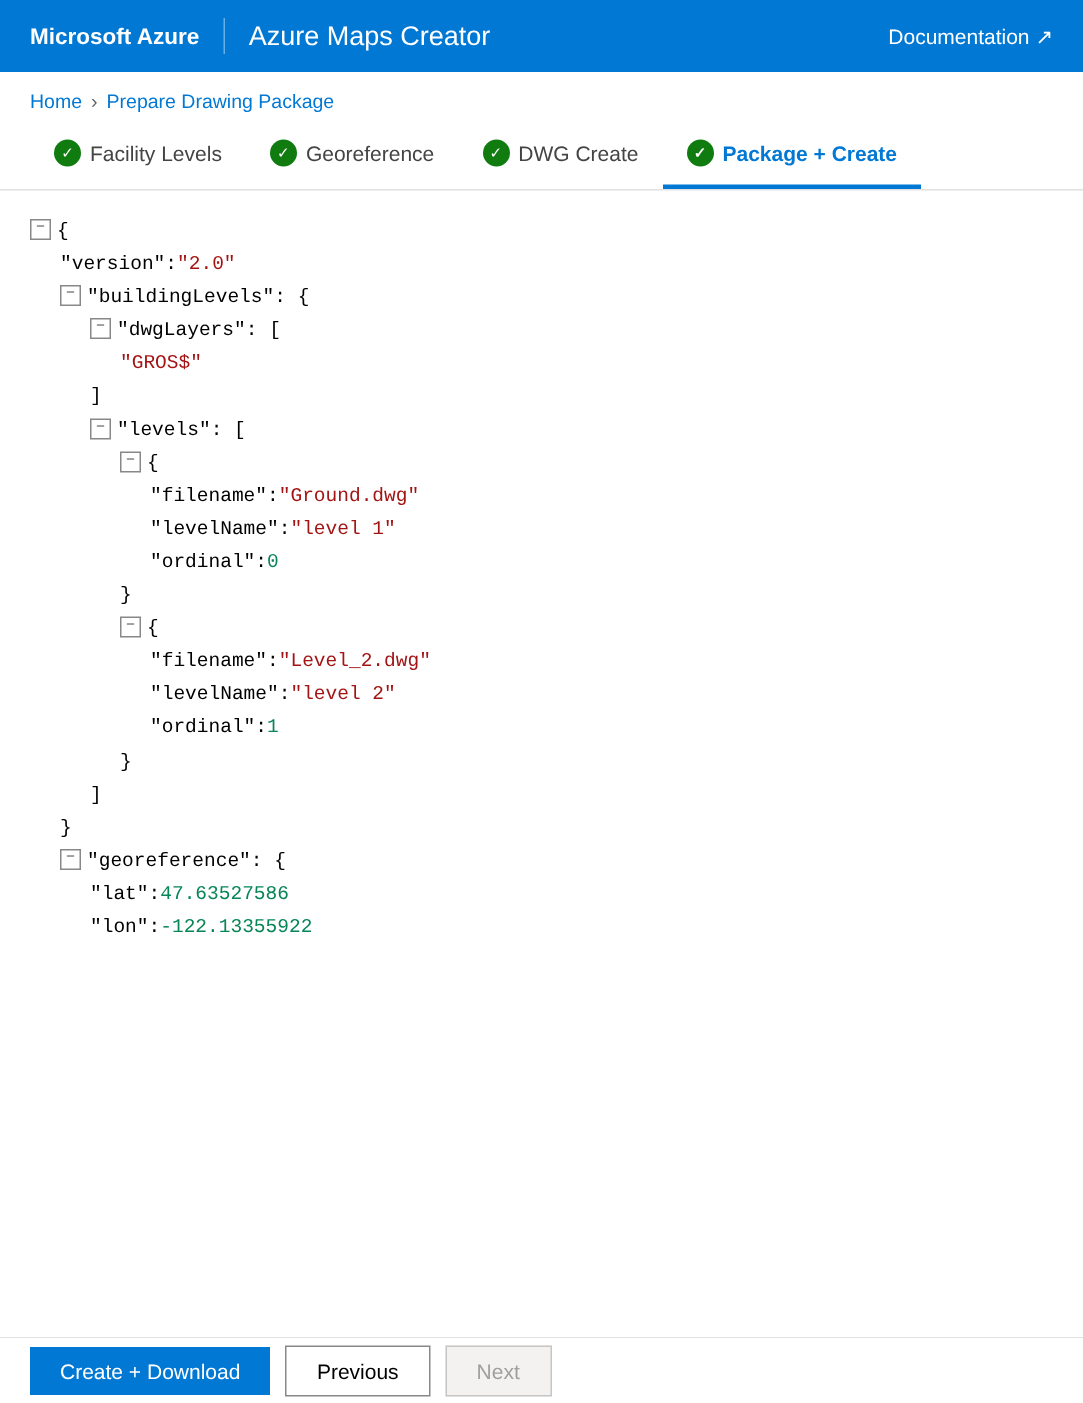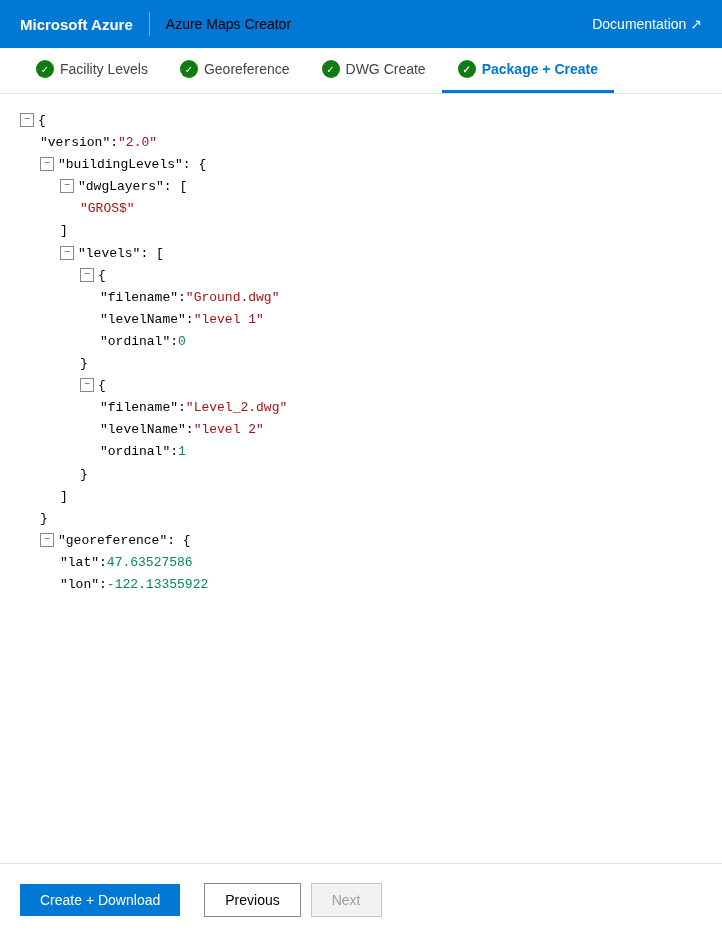--- a/index.html
+++ b/index.html
@@ -19,22 +19,22 @@
       font-size: 15px;
       color: #fff;
     }
     .top-nav-divider {
       width: 1px;
       height: 24px;
       background: rgba(255,255,255,0.4);
       margin: 0 16px;
     }
     .top-nav-product {
-      font-size: 14px;
-      color: #000000;
+      font-size: 18px;
+      color: #ffffff;
     }
     .top-nav-spacer { flex: 1; }
     .top-nav-docs {
       color: #fff;
       font-size: 14px;
       cursor: pointer;
       display: flex;
       align-items: center;
       gap: 4px;
     }
@@ -139,41 +139,40 @@
       position: fixed;
       bottom: 0;
       left: 0;
       width: 722px;
       border-top: 1px solid #e0e0e0;
       background: #fff;
       display: flex;
       align-items: center;
       padding: 12px 20px;
       gap: 10px;
-      height: 72px;
+      height: 44px;
     }
     .btn-primary {
       background: #0078d4;
       color: #fff;
       border: none;
       padding: 8px 20px;
       font-size: 14px;
       cursor: pointer;
       font-family: inherit;
       font-weight: 500;
     }
     .btn-secondary {
       background: #fff;
       color: #000;
       border: 1px solid #888;
       padding: 8px 20px;
       font-size: 14px;
       cursor: pointer;
       font-family: inherit;
-      margin-left: 14px;
     }
     .btn-disabled {
       background: #f3f2f1;
       color: #a19f9d;
       border: 1px solid #c8c6c4;
       padding: 8px 20px;
       font-size: 14px;
       cursor: not-allowed;
       font-family: inherit;
       text-align: center;
@@ -189,20 +188,25 @@
 <div class="top-nav">
   <span class="top-nav-brand">Microsoft Azure</span>
   <div class="top-nav-divider"></div>
   <span class="top-nav-product">Azure Maps Creator</span>
   <div class="top-nav-spacer"></div>
   <span class="top-nav-docs">Documentation ↗</span>
 </div>
 
 <div class="main-content">
 
+  <div class="breadcrumb">
+    <span class="breadcrumb-home">Home</span>
+    <span class="breadcrumb-sep">›</span>
+    <span class="breadcrumb-current">Prepare Drawing Package</span>
+  </div>
 
 
   <div class="steps-bar">
     <div class="step-item">
       <div class="step-check">✓</div>
       <span>Facility Levels</span>
     </div>
     <div class="step-item">
       <div class="step-check">✓</div>
       <span>Georeference</span>

